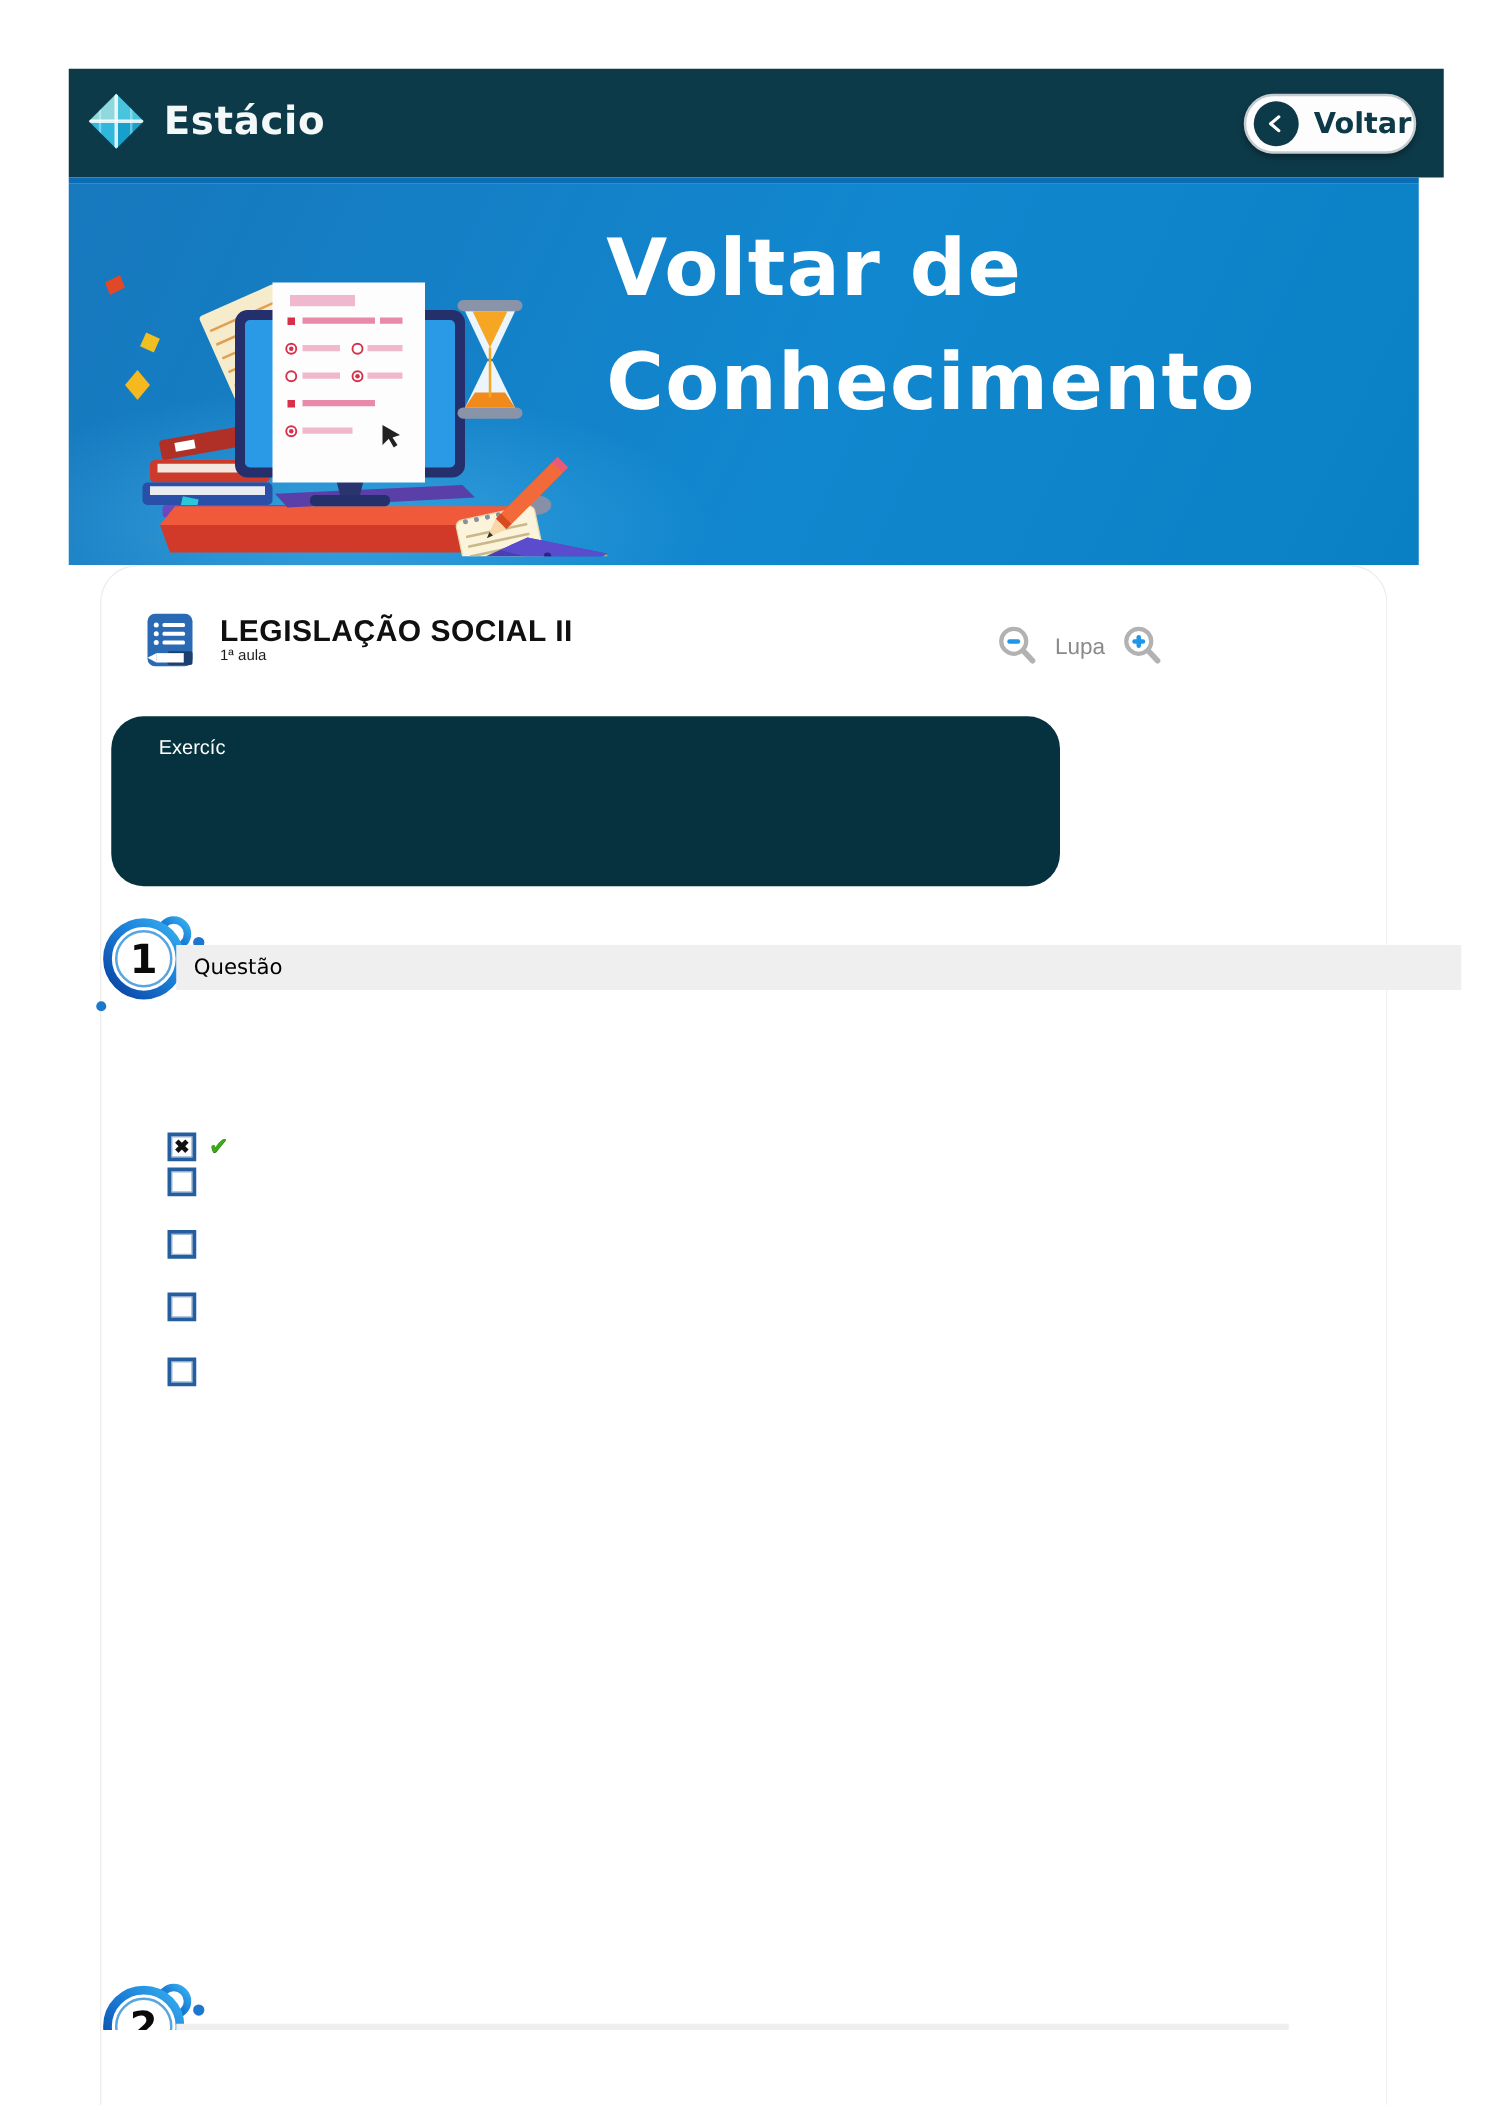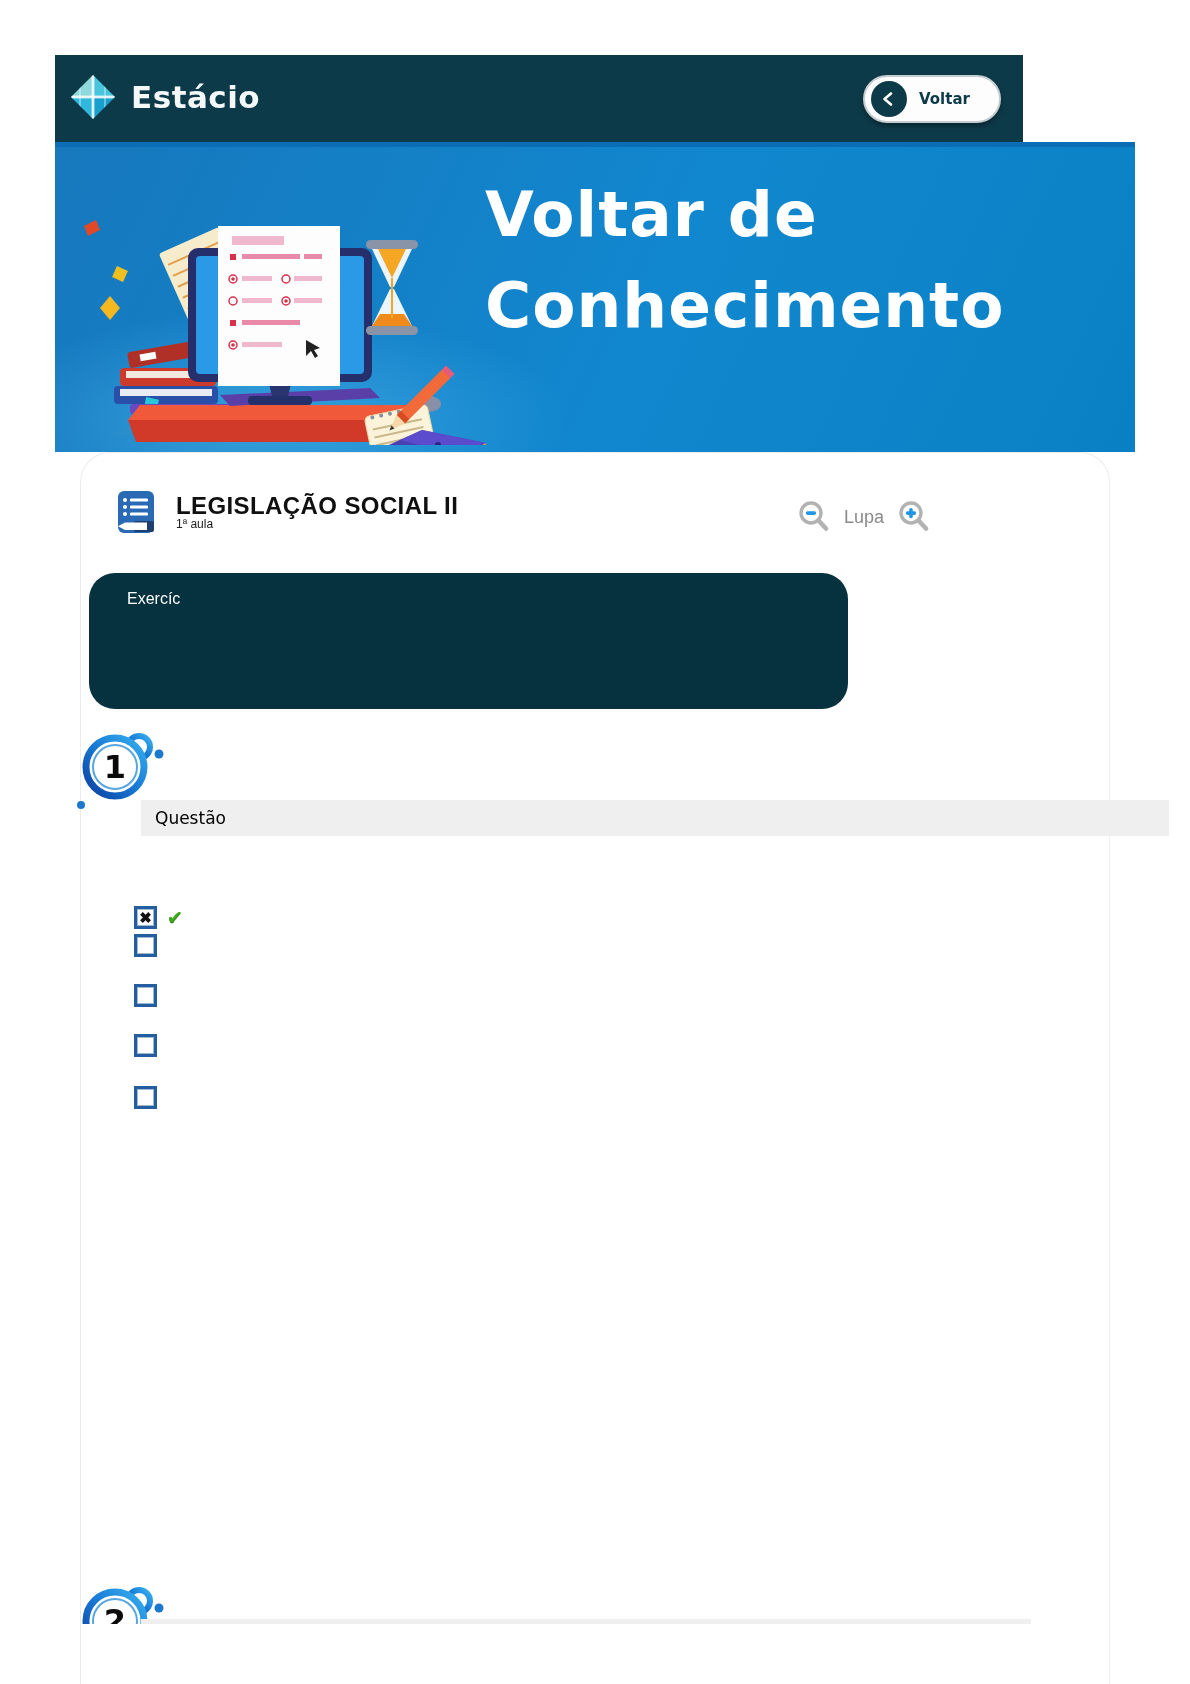--- a/index.html
+++ b/index.html
@@ -1,28 +1,28 @@
 <!DOCTYPE html>
 <html><head>
 <meta charset="utf-8">
 <style>
   * { margin:0; padding:0; box-sizing:border-box; }
   body { background:#ffffff; font-family:"Liberation Sans", sans-serif; }
   .page { position:relative; width:1190px; height:1684px; background:#ffffff; overflow:hidden; }
   .app { position:absolute; left:55px; top:55px; width:1080px; height:1629px; }
 
   
-  .topbar { position:absolute; left:0; top:0; width:968px; height:87px; background:#0d3a49; }
+  .topbar { position:absolute; left:0; top:0; width:1100px; height:87px; background:#0d3a49; }
   .brand { position:absolute; left:14px; top:18px; display:flex; align-items:center; gap:14px; }
   .brand-name { color:#f4f8f9; font-family:"DejaVu Sans", sans-serif; font-weight:bold; font-size:31px; letter-spacing:.5px; }
   .voltar { position:absolute; right:22px; top:20px; width:138px; height:48px; border-radius:24px;
             background:#fdfdfd; border:2px solid #c4ccd1; box-shadow:0 3px 5px rgba(0,0,0,.35);
             display:flex; align-items:center; gap:12px; padding-left:6px; cursor:pointer; }
   .voltar-circle { width:36px; height:36px; border-radius:50%; background:#0d3a49; display:flex; align-items:center; justify-content:center; flex:0 0 auto; }
-  .voltar-label { color:#0d3a49; font-family:"DejaVu Sans", sans-serif; font-weight:bold; font-size:15px; }
+  .voltar-label { color:#0d3a49; font-family:"DejaVu Sans", sans-serif; font-weight:bold; font-size:23px; }
 
   
   .banner { position:absolute; left:0; top:87px; width:1080px; height:310px; overflow:hidden;
             background:linear-gradient(115deg,#1778bd 0%,#1187cf 55%,#0a80c4 100%);
             border-top:5px solid #0a6db6; }
   .banner::before { content:""; position:absolute; left:-10%; bottom:-30%; width:60%; height:80%;
             background:radial-gradient(ellipse at center, rgba(90,195,245,.5), rgba(90,195,245,0) 65%); }
   .illus { position:absolute; left:15px; top:43px; width:420px; height:255px; }
   .banner-title { position:absolute; left:430px; top:22px; color:#ffffff; font-family:"DejaVu Sans", sans-serif;
             font-weight:bold; font-size:63px; line-height:91px; letter-spacing:1px; }
@@ -42,21 +42,21 @@
   .zoom-label { color:#8a8a8a; font-size:18px; }
   .zoom-btn { cursor:pointer; display:inline-flex; }
 
   .exercise-box { position:absolute; left:8px; top:120px; width:759px; height:136px; background:#05323e;
                   border-radius:26px; color:#ffffff; font-size:16px; padding:17px 38px; }
 
   .q-badge { position:absolute; width:96px; height:96px; }
   .q1-badge { left:-6px; top:268px; }
   .badge-num { font-family:"DejaVu Sans", sans-serif; font-weight:bold; }
   .q-bar { position:absolute; background:#efefef; height:36px; display:flex; align-items:center; }
-  .q1-bar { left:60px; top:303px; width:1028px;margin-top:44px; }
+  .q1-bar { left:60px; top:303px; width:1028px; }
   .q-bar-label { font-family:"DejaVu Sans", sans-serif; font-size:17px; color:#000; padding-left:14px; font-weight:500; }
 
   
   .opt-row { position:absolute; left:53px; display:flex; align-items:flex-start; gap:10px; }
   .checkbox { width:23px; height:23px; border:3px solid #255e9e; background:#fff;
               display:flex; align-items:center; justify-content:center; cursor:pointer;
               box-shadow:inset 0 0 0 1px #9db8d4; }
   .x-glyph { font-size:15px; font-weight:bold; color:#111; line-height:1; margin-top:-1px; }
   .correct-glyph { font-size:19px; color:#3fa81c; line-height:23px; text-shadow:0 1px 0 #2c7a10; }
   .row-1 { top:453px; } .row-2 { top:481px; } .row-3 { top:531px; } .row-4 { top:581px; } .row-5 { top:633px; }

